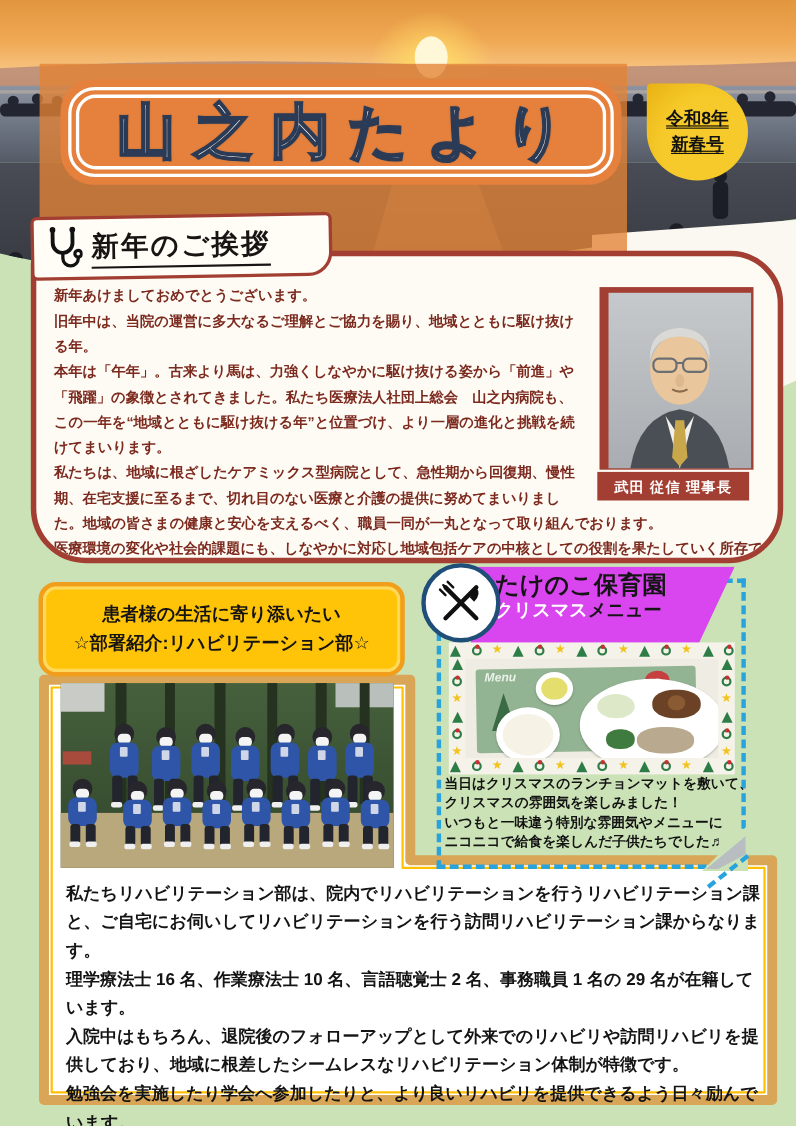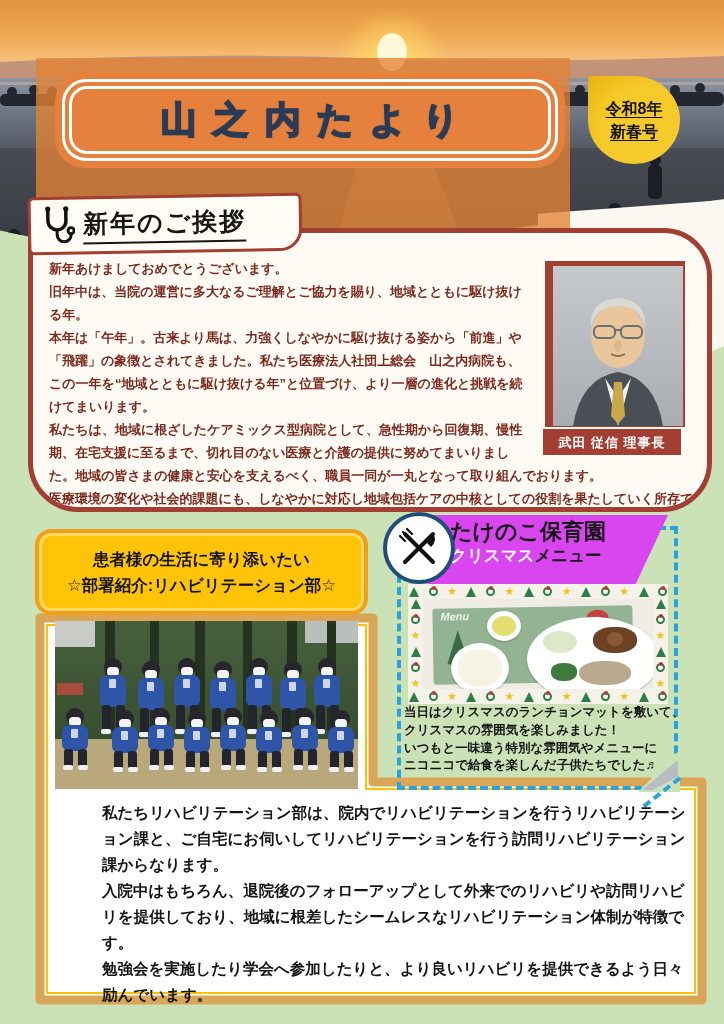--- a/index.html
+++ b/index.html
@@ -11,27 +11,27 @@
     clip-path:polygon(0 0,100% 0,100% 76%,82% 83%,58% 92%,32% 98%,12% 95%,0 88%);}
   .white-wedge{position:absolute;left:538px;top:200px;width:186px;height:228px;background:#faf8f1;z-index:2;
     clip-path:polygon(0 6%,100% 0,100% 64%,0 100%);}
 
   
   .orange-band{position:absolute;left:36px;top:58px;width:534px;height:184px;background:rgba(227,131,53,.78);z-index:3;}
   .title-banner{position:absolute;left:55px;top:72px;width:510px;height:96px;background:#e5813d;border-radius:30px;padding:7px;box-sizing:border-box;z-index:4;}
   .tb1{width:100%;height:100%;border:3px solid #fff;border-radius:24px;padding:4px;box-sizing:border-box;}
   .tb2{width:100%;height:100%;border:3px solid #fff;border-radius:18px;box-sizing:border-box;
     display:flex;align-items:center;justify-content:center;}
-  .title-text{color:#fff;font-size:36px;font-weight:bold;letter-spacing:16px;text-indent:16px;white-space:nowrap;
+  .title-text{color:#fff;font-size:54px;font-weight:bold;letter-spacing:16px;text-indent:16px;white-space:nowrap;
     -webkit-text-stroke:2px #2b3a55;text-shadow:0 0 2px #2b3a55;}
 
   
   .badge{position:absolute;left:588px;top:76px;width:92px;height:88px;z-index:4;
     background:radial-gradient(circle at 65% 65%,#f6ca2a 55%,#e9b113);
-    border-radius:4px 50% 50% 50%;display:flex;flex-direction:column;align-items:center;justify-content:center;}
+    border-radius:4px 50% 50% 50%;display:flex;flex-direction:column;align-items:center;justify-content:center;text-decoration:underline;}
   .badge span{display:block;color:#111;font-weight:bold;font-size:16px;line-height:1.45;
     text-decoration:underline;text-underline-offset:3px;white-space:nowrap;}
 
   
   .main-box{position:absolute;left:28px;top:228px;width:684px;height:284px;background:#fdfbf4;
     border:5px solid #a23e32;border-radius:12px 48px 50px 50px;box-sizing:border-box;z-index:5;overflow:hidden;}
   .header-tab{position:absolute;left:28px;top:195px;width:274px;height:58px;background:#fffdf6;
     border:3px solid #a23e32;border-radius:6px 6px 22px 6px;box-sizing:border-box;z-index:6;
     display:flex;align-items:center;gap:8px;padding:0 10px;transform:rotate(-1deg);}
   .header-tab .hd-text{font-size:25px;font-weight:bold;color:#171513;letter-spacing:2px;
@@ -103,21 +103,21 @@
   .broccoli{position:absolute;left:24px;top:46px;width:26px;height:18px;background:#3f7a3f;border-radius:45%;}
   .meat{position:absolute;left:52px;top:44px;width:52px;height:24px;background:#b9a98e;border-radius:45%;}
 
   .xmas-caption{position:absolute;left:404px;top:704px;width:272px;z-index:7;color:#121212;font-size:12.5px;
     font-weight:bold;line-height:1.42;}
   .xmas-caption span{display:block;white-space:nowrap;}
 
   
   .bottom-text{position:absolute;left:60px;top:800px;width:634px;z-index:6;color:#141414;font-size:15.5px;
     font-weight:bold;line-height:26px;}
-  .bpara{display:block;margin-left:42px;}
+  .bpara{display:block;}
 
   svg{display:block;}
 </style>
 </head>
 <body>
 
 <div class="page">
 
   <div class="beach">
     <svg width="724" height="262" viewBox="0 0 724 262" preserveAspectRatio="none">
@@ -525,17 +525,18 @@
 
   <div class="xmas-caption">
     <span>当日はクリスマスのランチョンマットを敷いて、</span>
     <span>クリスマスの雰囲気を楽しみました！</span>
     <span>いつもと一味違う特別な雰囲気やメニューに</span>
     <span>ニコニコで給食を楽しんだ子供たちでした♬</span>
   </div>
 
   <div class="bottom-text">
     <span class="bpara">私たちリハビリテーション部は、院内でリハビリテーションを行うリハビリテーション課と、ご自宅にお伺いしてリハビリテーションを行う訪問リハビリテーション課からなります。</span>
+    <span class="bpara">理学療法士 16 名、作業療法士 10 名、言語聴覚士 2 名、事務職員 1 名の 29 名が在籍しています。</span>
     <span class="bpara">入院中はもちろん、退院後のフォローアップとして外来でのリハビリや訪問リハビリを提供しており、地域に根差したシームレスなリハビリテーション体制が特徴です。</span>
     <span class="bpara">勉強会を実施したり学会へ参加したりと、より良いリハビリを提供できるよう日々励んでいます。</span>
   </div>
 
 </div>
 
 </body></html>

